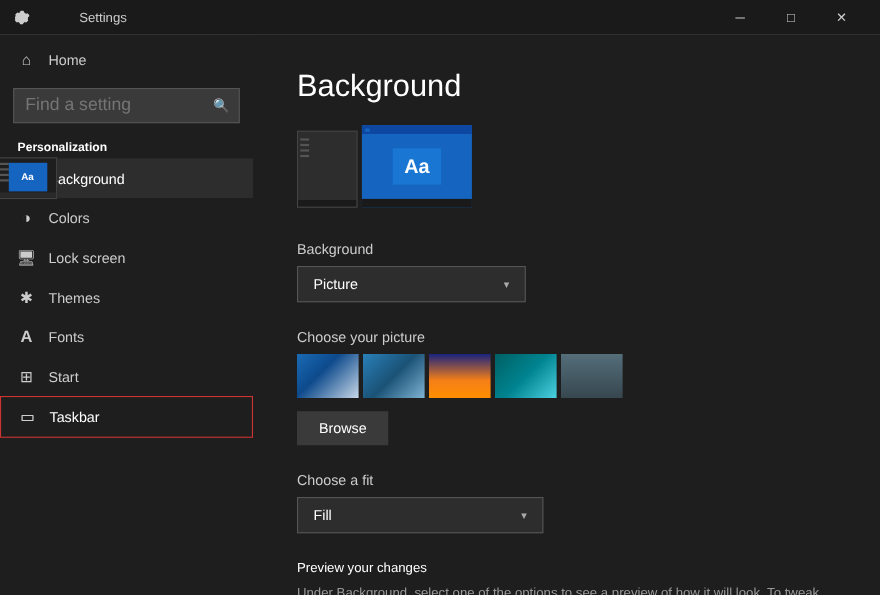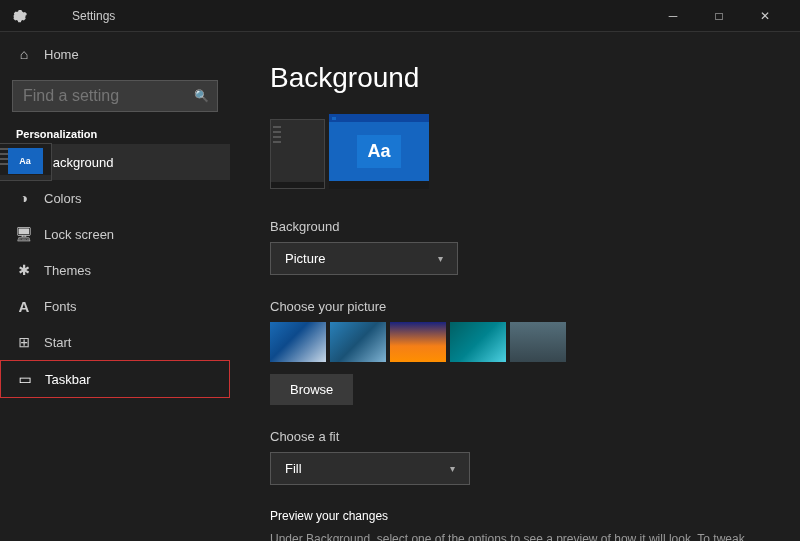--- a/index.html
+++ b/index.html
@@ -198,21 +198,21 @@
     .dropdown {
       background: #2d2d2d;
       border: 1px solid #555;
       color: #ffffff;
       padding: 8px 14px;
       font-size: 13px;
       display: flex;
       align-items: center;
       justify-content: space-between;
       cursor: pointer;
-      width: 188px;
+      width: 208px;
     }
 
     .dropdown-arrow {
       font-size: 10px;
       color: #aaa;
     }
 
     
     .picture-grid {
       display: flex;
@@ -237,21 +237,21 @@
       background: #3a3a3a;
       border: none;
       color: #ffffff;
       padding: 8px 20px;
       font-size: 13px;
       cursor: pointer;
       margin-bottom: 0;
     }
 
     .fit-dropdown {
-      width: 200px;
+      width: 224px;
     }
 
     .preview-section-title {
       font-size: 12px;
       font-weight: 300;
       color: #ffffff;
       margin-bottom: 8px;
     }
 
     .preview-description {

